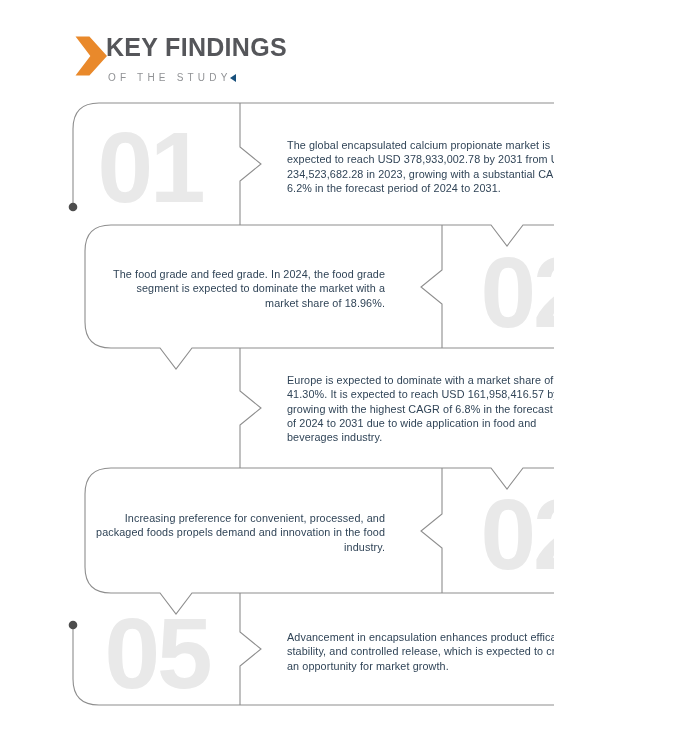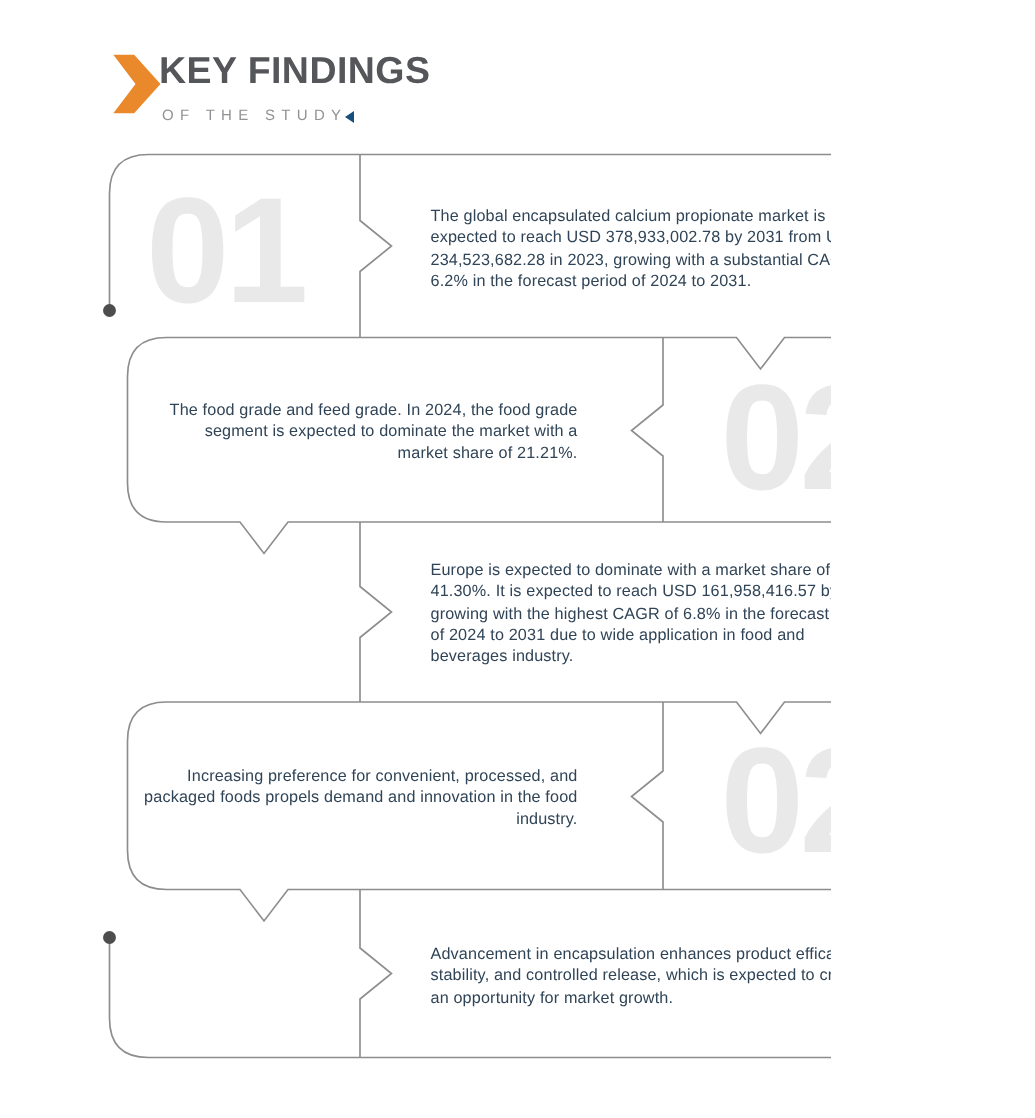--- a/index.html
+++ b/index.html
@@ -73,28 +73,29 @@
     <path class="stroke" d="M 240 348 L 240 391 L 261 408 L 240 425 L 240 468"></path>
     <path class="stroke" d="M 442 468 L 442 514 L 421 531 L 442 548 L 442 593"></path>
     <path class="stroke" d="M 240 593 L 240 632 L 261 649 L 240 666 L 240 705"></path>
     <circle class="dot" cx="73" cy="207" r="4.3"></circle>
     <circle class="dot" cx="73" cy="625" r="4.3"></circle>
   </svg>
 
   <div class="num n1">01</div>
   <div class="num n2">02</div>
   <div class="num n4">02</div>
+  <div class="num n5">05</div>
 
   <div class="txt t1">The global encapsulated calcium propionate market is
 expected to reach USD 378,933,002.78 by 2031 from USD
 234,523,682.28 in 2023, growing with a substantial CAGR of
 6.2% in the forecast period of 2024 to 2031.</div>
   <div class="txt t2">The food grade and feed grade. In 2024, the food grade
 segment is expected to dominate the market with a
-market share of 21.21%.</div>
+market share of 18.96%.</div>
   <div class="txt t3">Europe is expected to dominate with a market share of
 41.30%. It is expected to reach USD 161,958,416.57 by 2031,
 growing with the highest CAGR of 6.8% in the forecast period
 of 2024 to 2031 due to wide application in food and
 beverages industry.</div>
   <div class="txt t5">Advancement in encapsulation enhances product efficacy,
 stability, and controlled release, which is expected to create
 an opportunity for market growth.</div>
   <div class="txt t4">Increasing preference for convenient, processed, and
 packaged foods propels demand and innovation in the food

